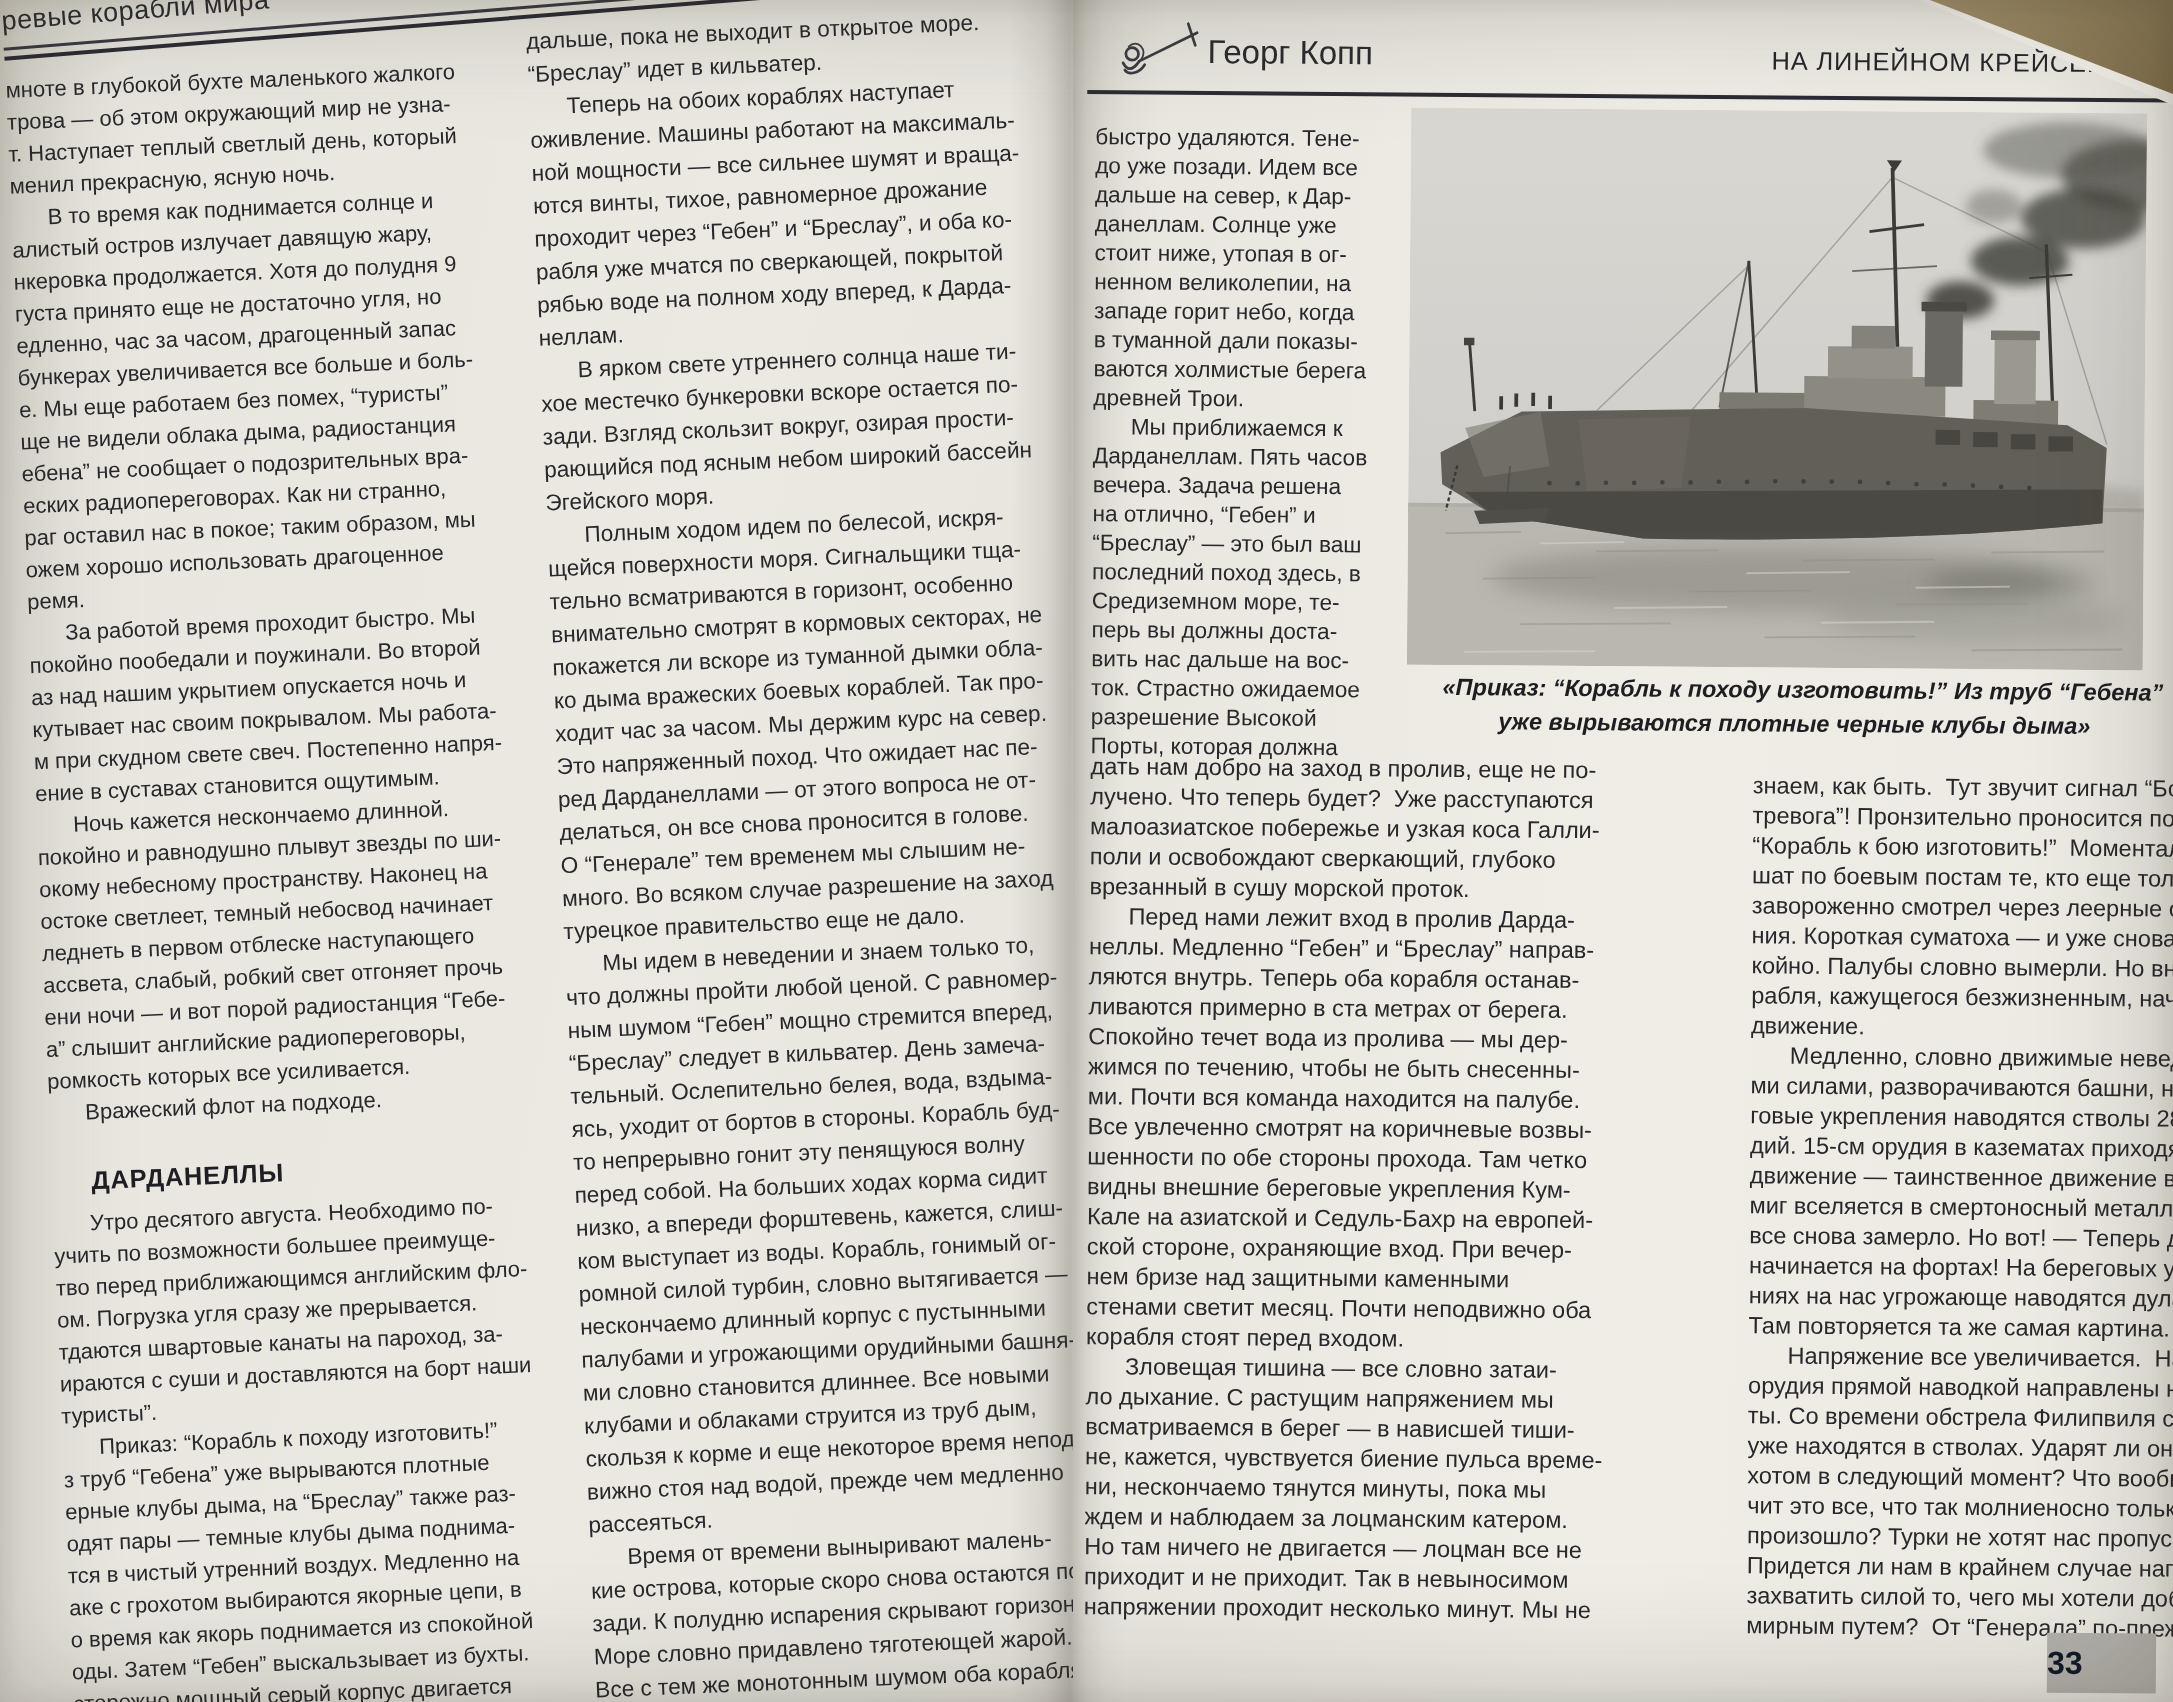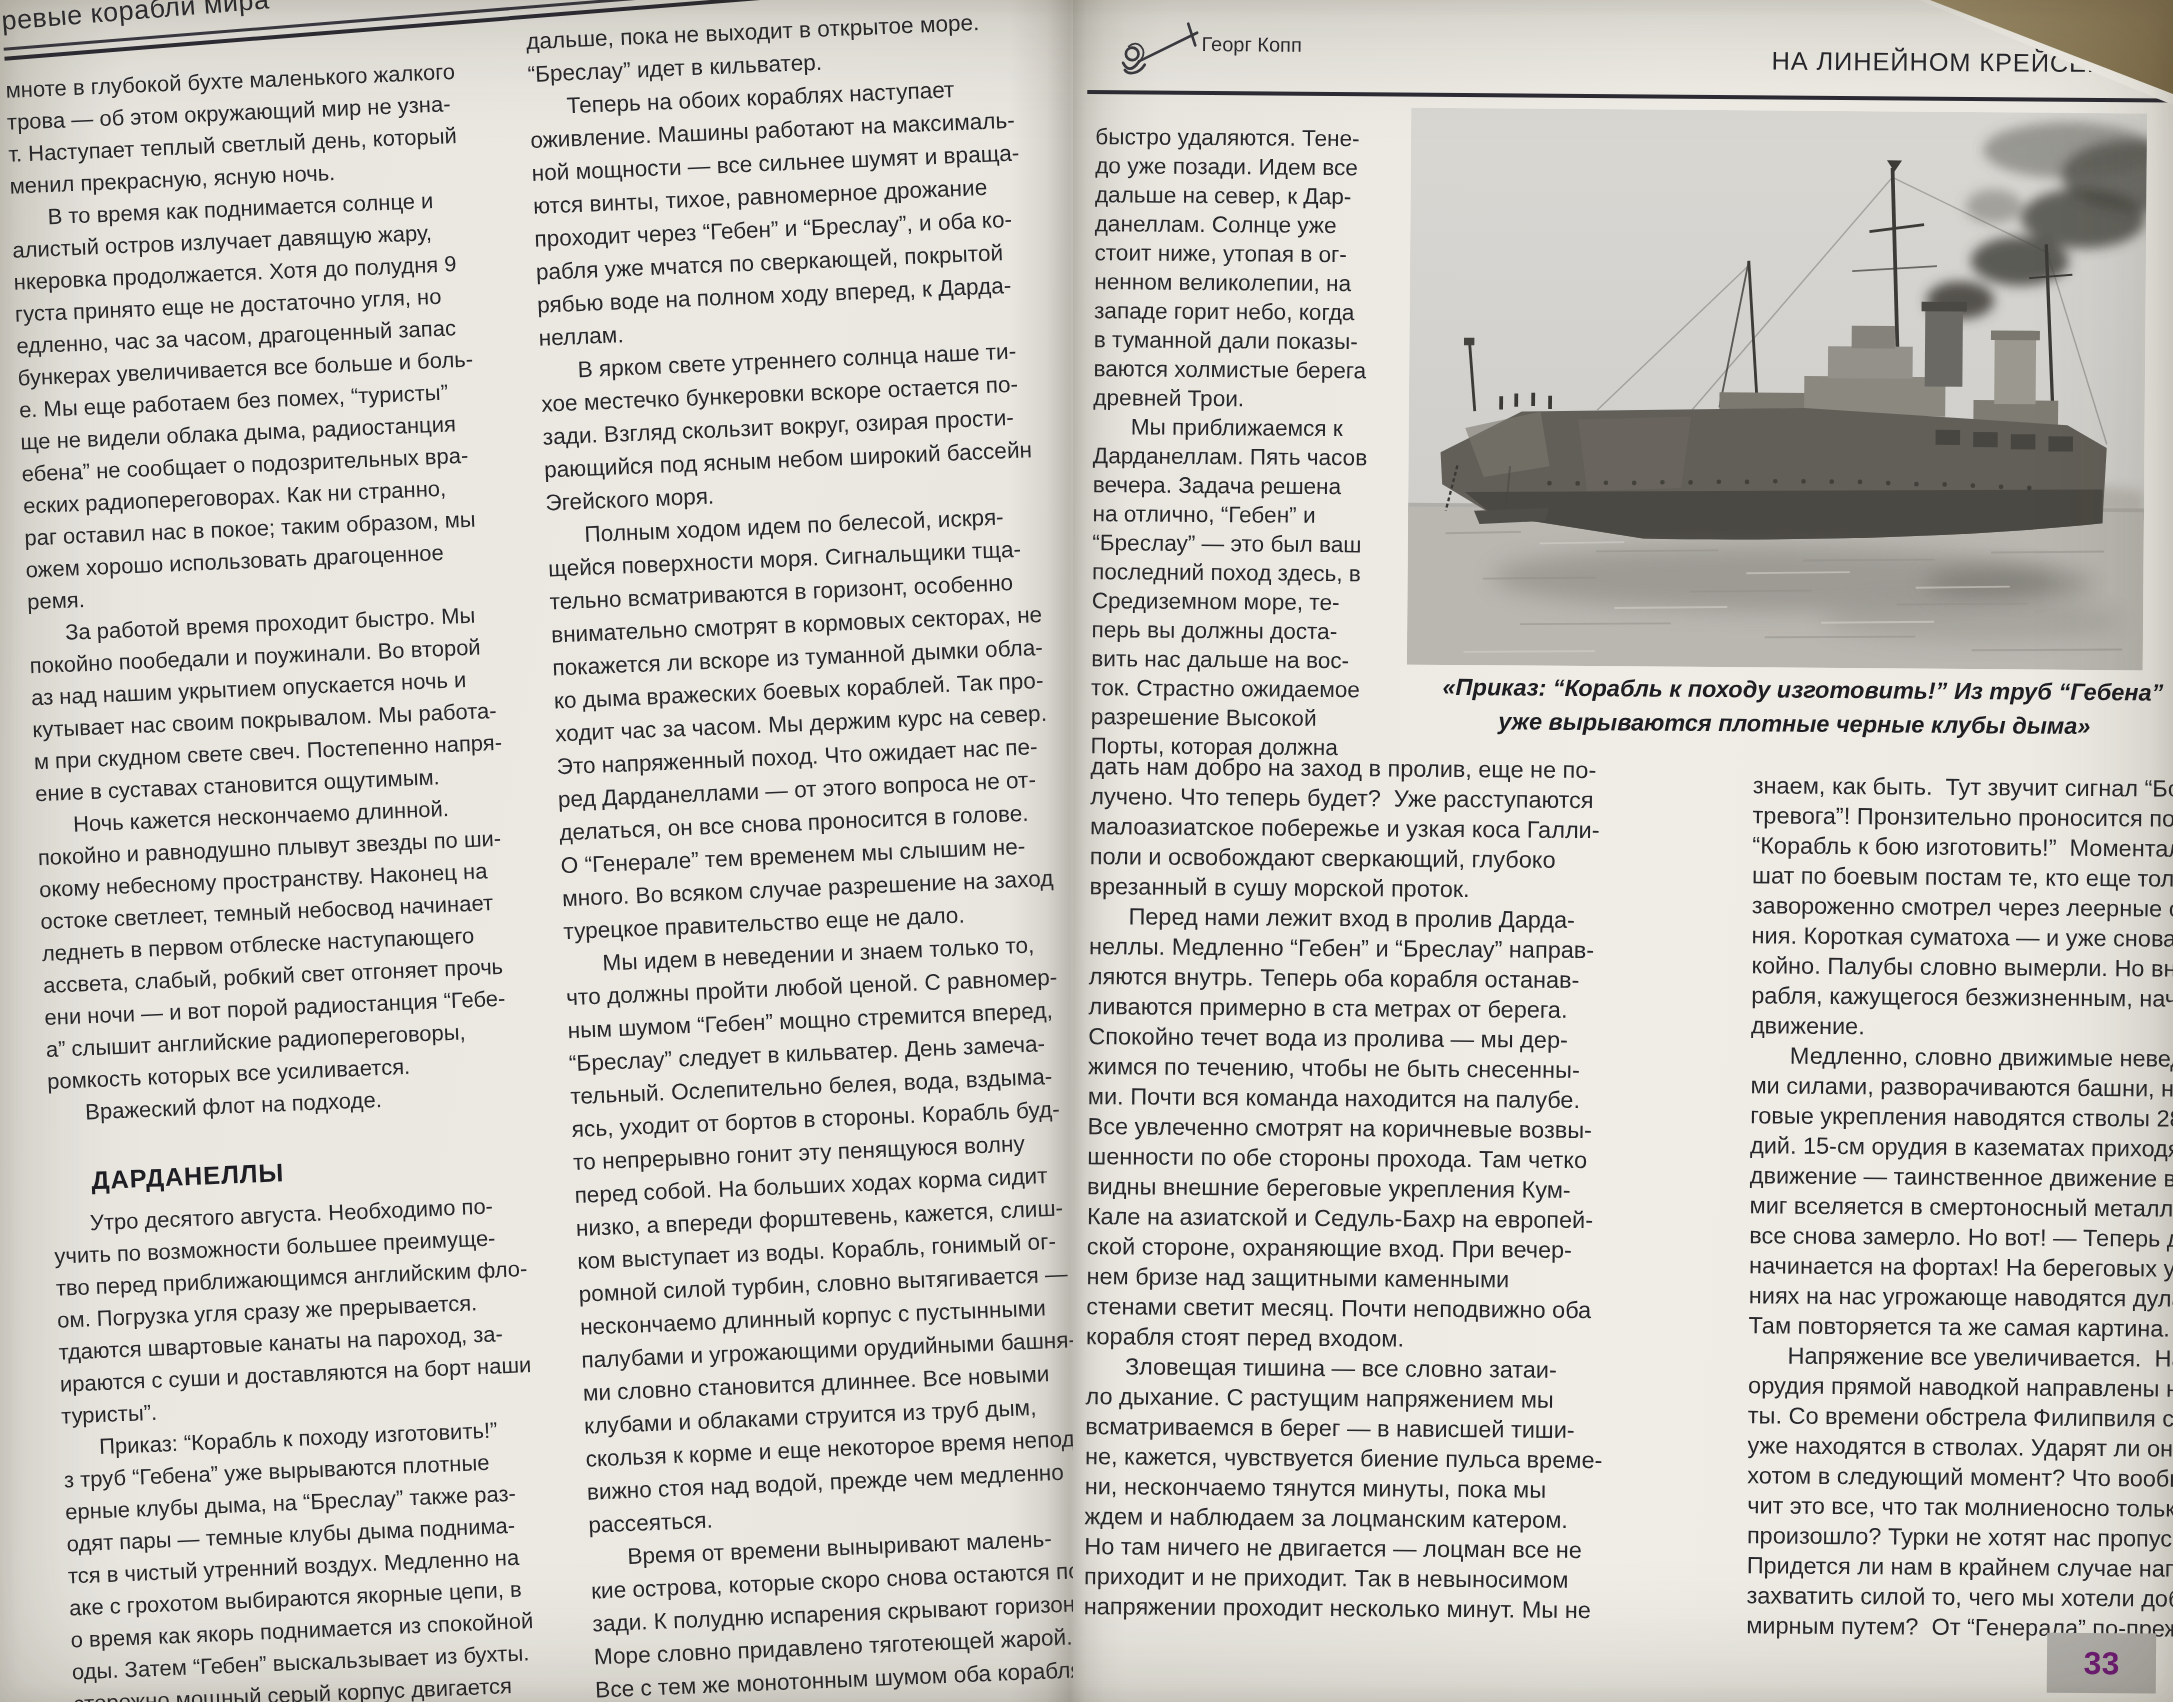--- a/index.html
+++ b/index.html
@@ -24,33 +24,33 @@
   
   .lp-head-group{position:absolute;left:0;top:5.6px;width:1149px;transform:rotate(-2.2deg);transform-origin:0 0;}
   .lp-title{font-size:27px;letter-spacing:0.5px;color:#2c2c32;}
   .rule-a{height:2.8px;background:#3a3943;width:1121px;margin-top:11.3px;}
   .rule-b{height:4.7px;background:#2c2b34;width:1121px;margin-top:5.6px;}
   #lp-col1{left:1.9px;top:75px;width:513px;font-size:22px;line-height:32px;}
   #lp-col2{left:524px;top:47px;width:565px;font-size:22.6px;line-height:33px;}
   .lp-heading{font-weight:700;font-size:25.4px;letter-spacing:0.9px;padding:36px 0 11.3px 40px;color:#1e1e24;}
 
   
-  #rp-author{position:absolute;left:129px;top:32px;font-size:20px;color:#2b2b31;}
+  #rp-author{position:absolute;left:135px;top:32px;font-size:33px;color:#2b2b31;}
   #rp-title{position:absolute;left:699px;top:41px;font-size:25.4px;letter-spacing:0.9px;white-space:nowrap;color:#26262c;}
   #rp-rule{position:absolute;left:15px;top:90px;width:1083px;height:3.8px;background:#2c2b34;}
   .rp-anchor{position:absolute;left:47px;top:19px;}
   #rp-photo{position:absolute;left:339px;top:105px;width:736px;height:557px;}
   #rp-narrow{left:23.5px;top:122px;width:330px;font-size:22.6px;line-height:29px;}
   #rp-caption{position:absolute;left:375px;top:667px;width:704px;text-align:center;
     font-weight:700;font-style:italic;font-size:23.5px;line-height:34px;color:#1d1d22;}
   #rp-colA{left:23.5px;top:751px;width:650px;font-size:23.5px;line-height:30px;}
   #rp-colB{left:686px;top:765px;width:659px;font-size:23.5px;line-height:30px;}
   #rp-pagenum{position:absolute;left:987px;top:1625px;width:109px;height:60px;
-    background:#b4b2ad;display:flex;align-items:center;justify-content:center;
-    font-weight:700;font-size:32px;color:#701a75;}
+    background:#b4b2ad;display:flex;align-items:center;justify-content:flex-start;
+    font-weight:700;font-size:32px;color:#0f172a;}
 
   
   #gutter{position:absolute;left:1009px;top:0;width:117px;height:1702px;z-index:6;pointer-events:none;
     background:linear-gradient(90deg,rgba(70,64,50,0) 0%,rgba(70,64,50,.10) 32%,rgba(60,56,44,.26) 52%,rgba(60,56,44,.10) 66%,rgba(70,64,50,.03) 82%,rgba(0,0,0,0) 100%);}
   #corner-edge{position:absolute;left:1919px;top:0;width:254px;height:105px;background:#f4f2eb;
     clip-path:polygon(0 0,100% 0,100% 100%);z-index:7;}
   #corner-desk{position:absolute;left:1930px;top:0;width:243px;height:94px;
     background:linear-gradient(135deg,#a4936e,#7f6e4b);
     clip-path:polygon(0 0,100% 0,100% 100%);z-index:8;}
   #vignette{position:absolute;left:0;top:0;width:2173px;height:1702px;z-index:9;pointer-events:none;

